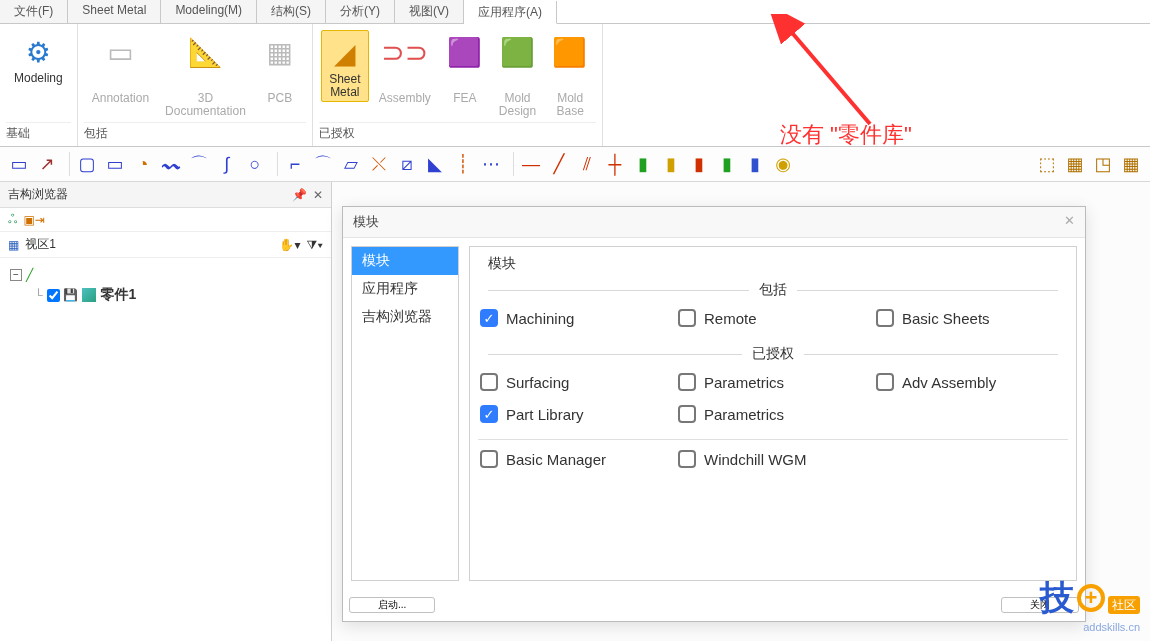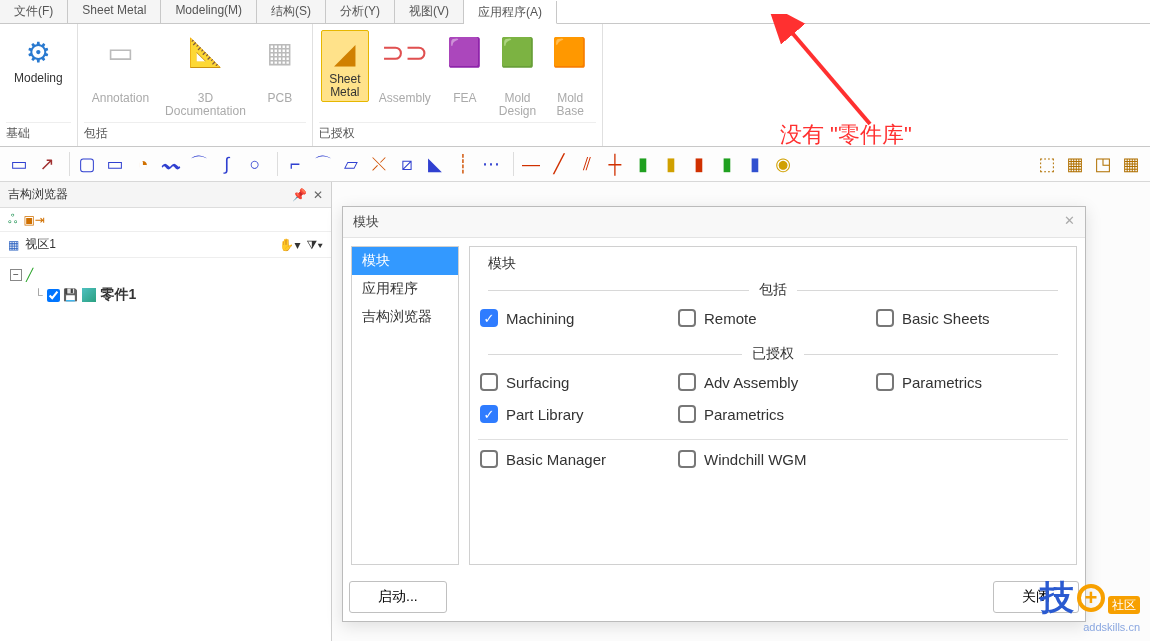--- a/index.html
+++ b/index.html
@@ -44,21 +44,21 @@
   .dlg-panel { flex:1; border:1px solid #d0d0d0; padding:10px 8px; }
   fieldset { border:none; }
   .sect-head { display:flex; align-items:center; margin:8px 0 10px; font-size:14px;}
   .sect-head::before,.sect-head::after{ content:""; flex:1; height:1px; background:#d8d8d8; margin:0 10px;}
   .check-grid { display:grid; grid-template-columns:repeat(3, 1fr); row-gap:14px; column-gap:8px; padding:0 2px;}
   .chk-item { display:flex; align-items:center; gap:8px; font-size:15px; cursor:pointer;}
   .fake-check { width:18px;height:18px;border:2px solid #777;border-radius:4px; display:flex;align-items:center;justify-content:center;}
   .fake-check.on{ background:#2f7cff; border-color:#2f7cff; color:#fff; font-size:13px;}
   .hr { height:1px; background:#e0e0e0; margin:16px 0 10px;}
   .dlg-foot { display:flex; justify-content:space-between; padding:8px 6px; }
-  .btn { background:#fff; border:1px solid #c0c0c0; border-radius:3px; padding:6px 28px; font-size:14px; cursor:pointer; }
+  .btn { background:#fff; border:1px solid #c0c0c0; border-radius:3px; padding:0 28px; font-size:10px; cursor:pointer; }
   
   .anno { position:absolute; left:780px; top:120px; color:#ff3030; font-size:22px; font-weight:500; pointer-events:none;}
   .arrow { position:absolute; left:770px; top:14px; pointer-events:none;}
   .watermark{ position:absolute; right:10px; bottom:8px; font-size:11px; color:#8aa7e0; display:flex; flex-direction:column; align-items:flex-end; pointer-events:none;}
   .watermark .logo{ font-size:34px; font-weight:700; color:#2a5ad0;}
   .watermark .plus{ display:inline-block; width:28px;height:28px;border:4px solid #f7a000;border-radius:50%; color:#f7a000; font-weight:900; line-height:20px; text-align:center; font-size:22px; position:relative; top:-4px;}
   .watermark .badge{ background:#f7a000;color:#fff;font-size:12px;padding:2px 4px;border-radius:3px;}
 </style>
 </head>
 <body>
@@ -234,25 +234,25 @@
           </label>
       </div>
       <div class="sect-head" style="margin-top:18px">已授权</div>
       <div class="check-grid">
         <label class="chk-item">
             <span class="fake-check"></span>
             <span>Surfacing</span>
           </label>
         <label class="chk-item">
             <span class="fake-check"></span>
+            <span>Parametrics</span>
+          </label>
+        <label class="chk-item">
+            <span class="fake-check"></span>
             <span>Adv Assembly</span>
-          </label>
-        <label class="chk-item">
-            <span class="fake-check"></span>
-            <span>Parametrics</span>
           </label>
         <label class="chk-item">
             <span class="fake-check on">✓</span>
             <span>Part Library</span>
           </label>
         <label class="chk-item">
             <span class="fake-check"></span>
             <span>Parametrics</span>
           </label>
       </div>

